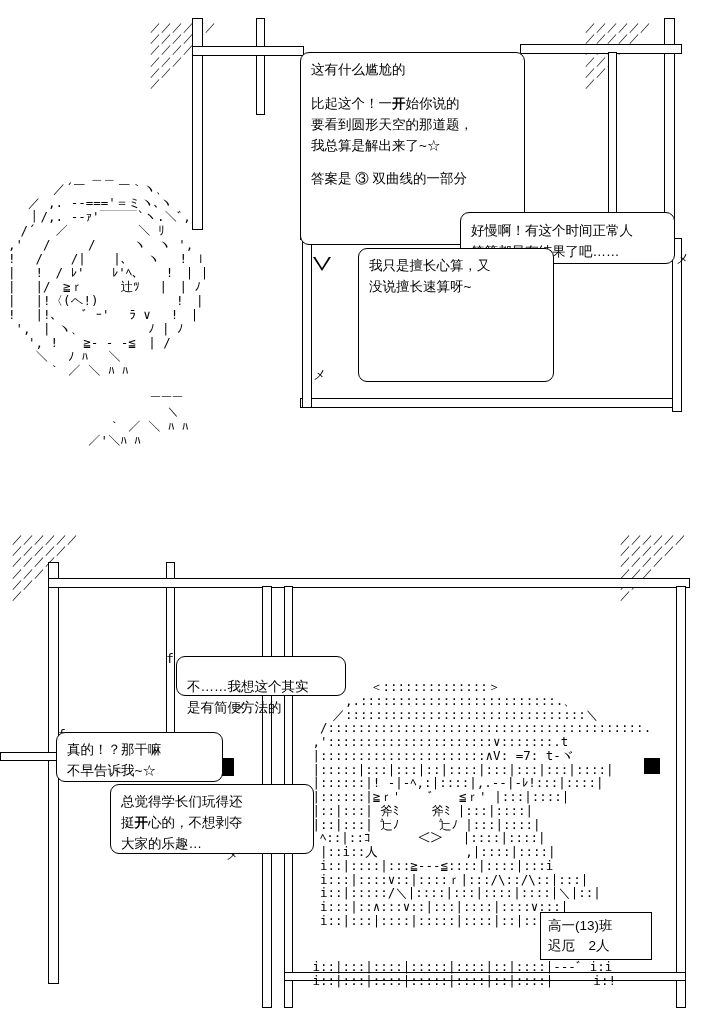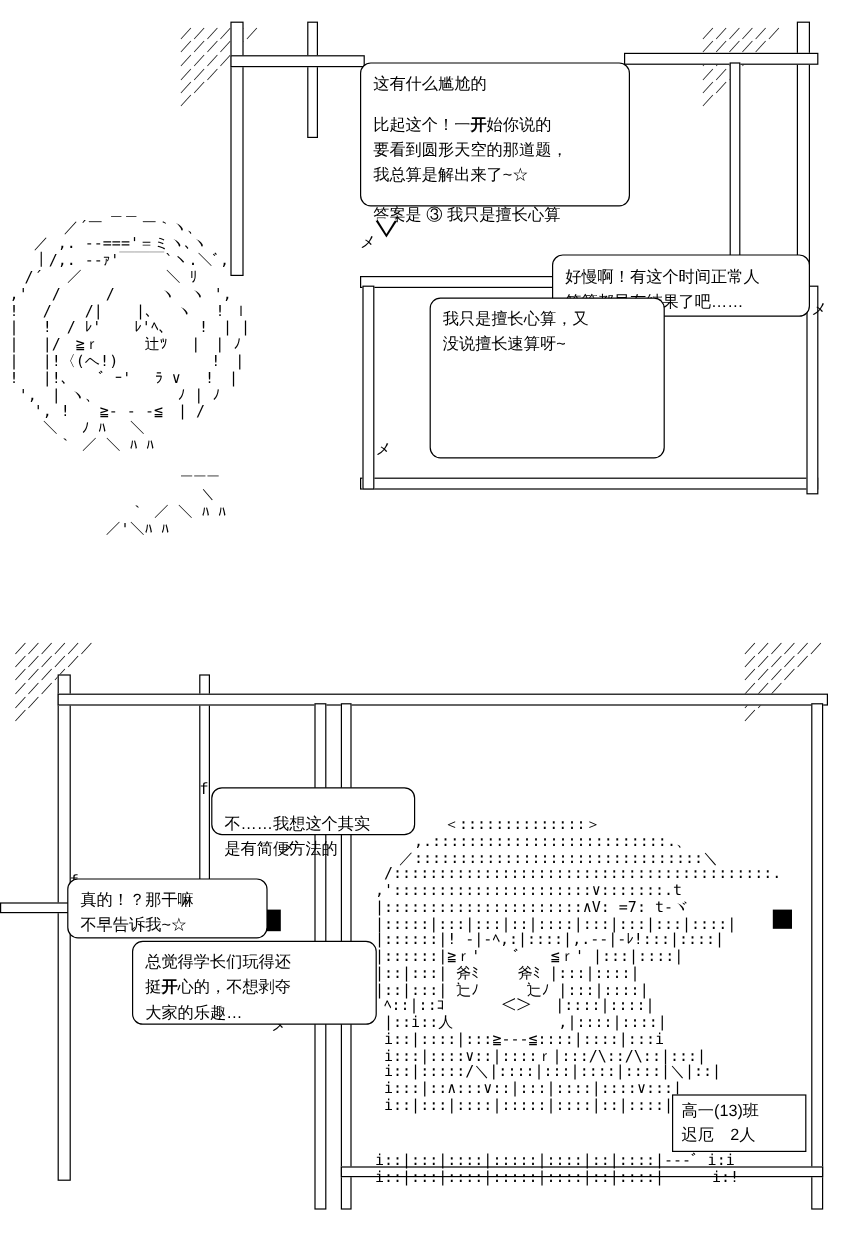--- a/index.html
+++ b/index.html
@@ -136,26 +136,26 @@
 | 　|!〈(ヘ!)　 　　　　 !　|
 ! 　|!、　 ﾞ ｰ'　 ﾗ ∨ 　!　|
  ',　| ヽ、　　　 　 ﾉ | ﾉ
  　', !　　≧‐ - ‐≦　| /
  　 ＼　 ﾉ ﾊ　 ＼
  　　 ｀ ／ ＼ ﾊ ﾊ</div>
 
   <div class="ascii" style="left:88px; top:420px; font-size:12.5px; line-height:1.12;">　 ｀ ／ ＼ ﾊ ﾊ
 ／'＼ﾊ ﾊ</div>
 
-  <div class="bubble" style="left:300px; top:52px; width:225px; height:120px;">
+  <div class="bubble" style="left:300px; top:52px; width:225px; height:193px;">
     <p>这有什么尴尬的</p>
     <p style="white-space:pre-line;">比起这个！一<b>开</b>始你说的
 要看到圆形天空的那道题，
 我总算是解出来了~☆</p>
-    <p>答案是 ③ 我只是擅长心算</p>
+    <p>答案是 ③ 双曲线的一部分</p>
     <span class="tail tail-dl" style="left:12px; bottom:-13px;"></span>
   </div>
   <div class="ascii" style="left:300px; top:196px; font-size:13px;">メ</div>
 
   <div class="bubble" style="left:460px; top:212px; width:215px; height:52px; padding-top:8px;">
     <p style="white-space:pre-line;">好慢啊！有这个时间正常人
 笔算都早有结果了吧……</p>
   </div>
   <div class="ascii" style="left:676px; top:252px; font-size:13px;">メ</div>
 
@@ -233,18 +233,18 @@
   </div>
   <div class="ascii" style="left:58px; top:208px; font-size:13px;">f</div>
 
   <div class="bubble" style="left:110px; top:264px; width:204px; height:70px; padding-top:7px;">
     <p style="white-space:pre-line;">总觉得学长们玩得还
 挺<b>开</b>心的，不想剥夺
 大家的乐趣…</p>
   </div>
   <div class="ascii" style="left:226px; top:328px; font-size:13px;">メ</div>
 
-  <div class="nameplate" style="left:560px; top:392px; width:96px;">
+  <div class="nameplate" style="left:540px; top:392px; width:96px;">
     <div>高一(13)班</div>
     <div>迟厄　2人</div>
   </div>
 
 </div>
 
 </body></html>

